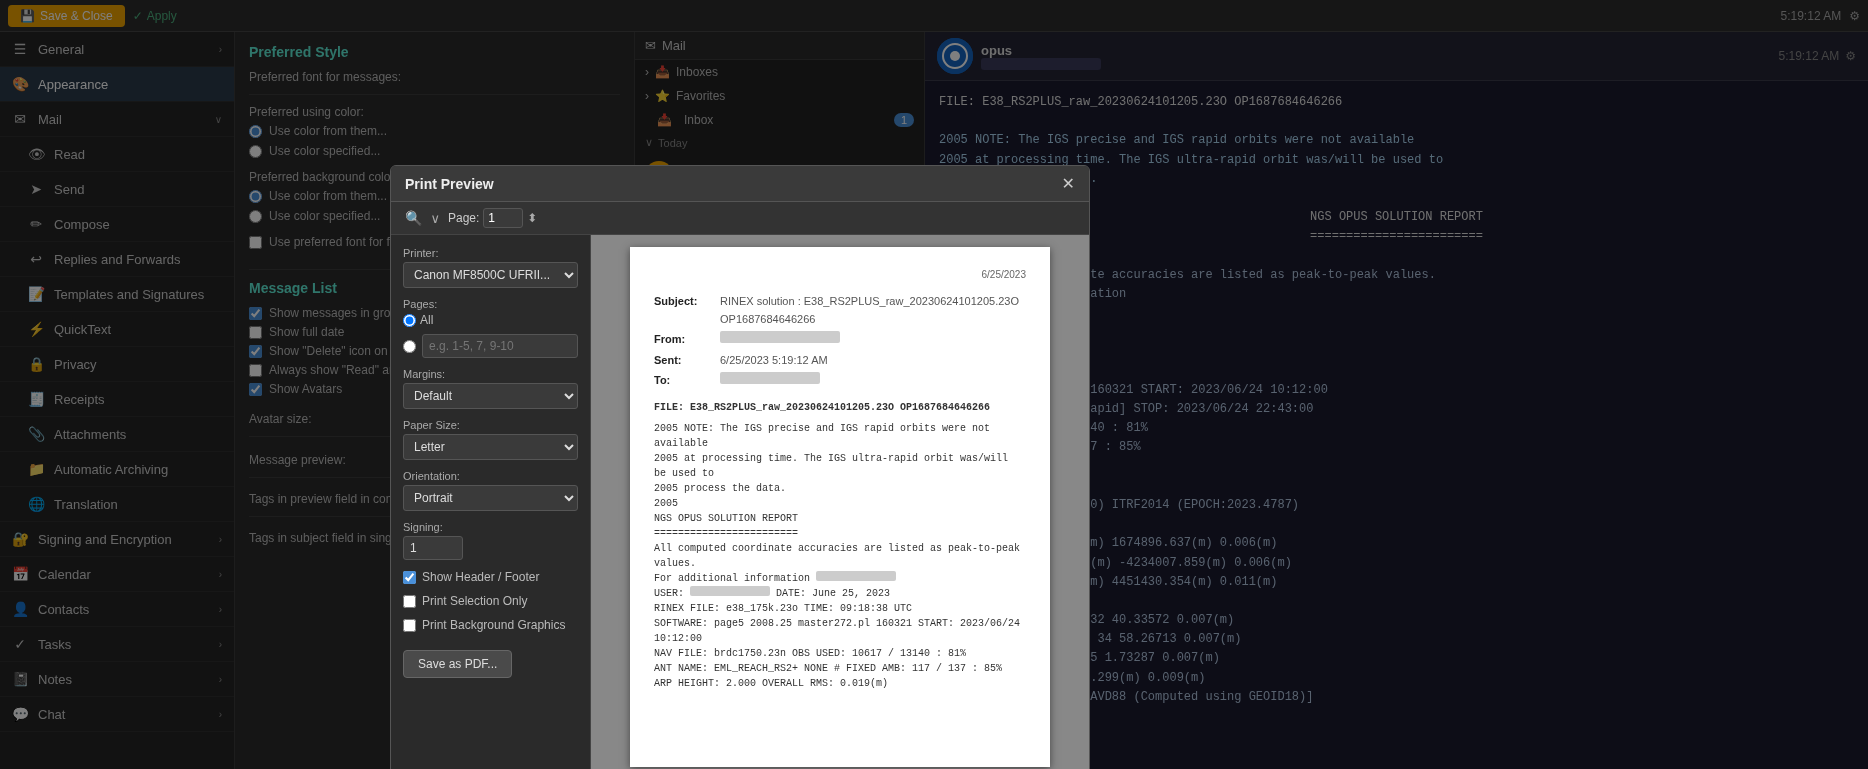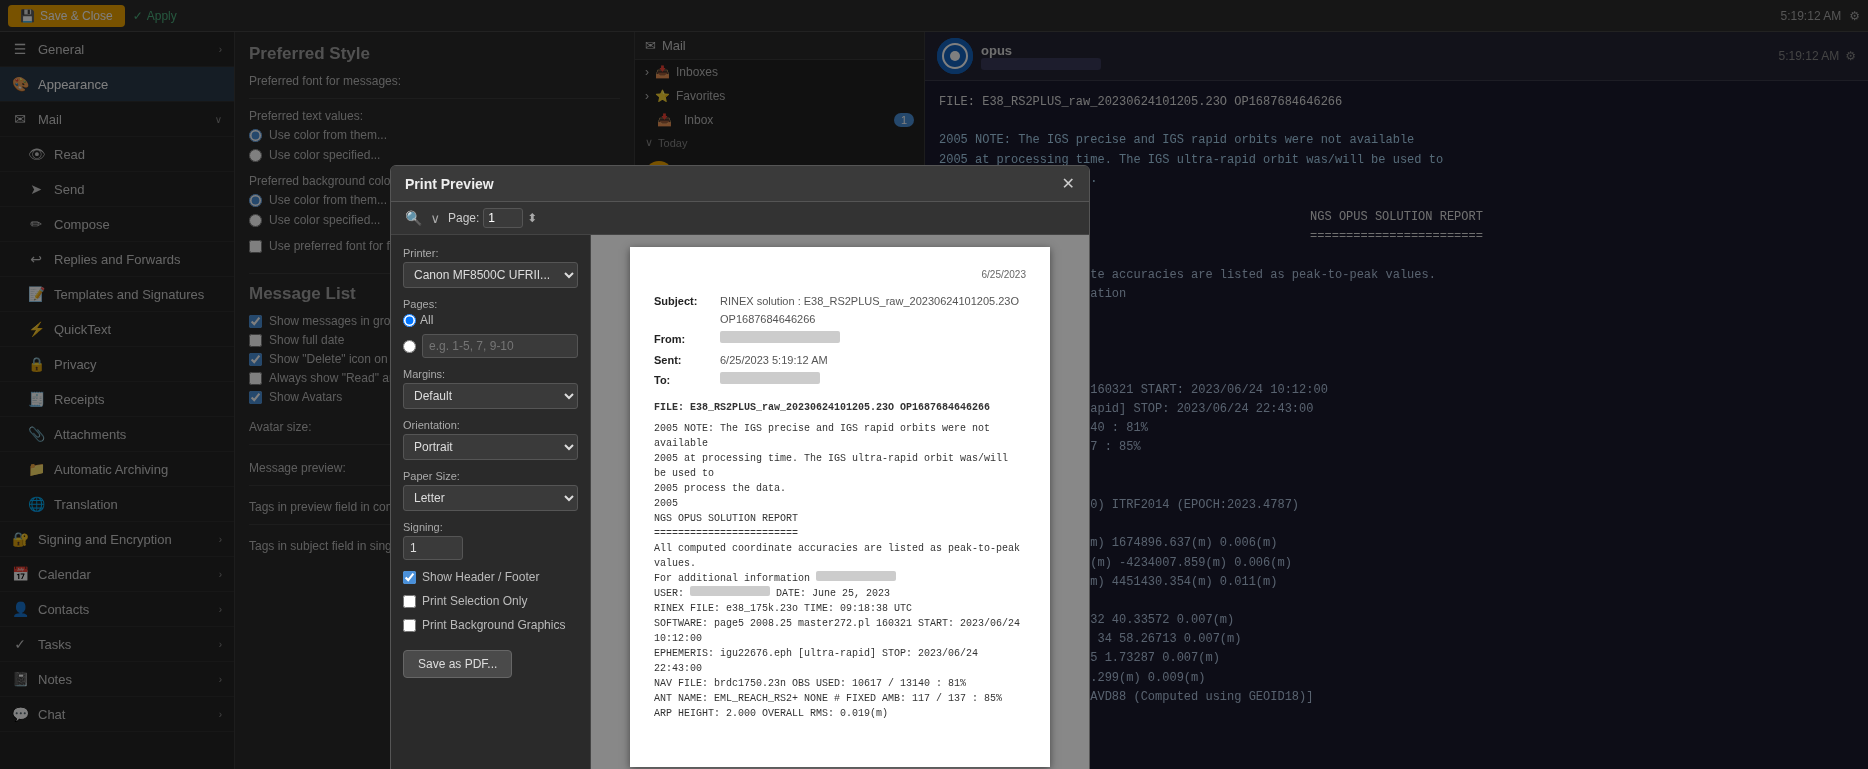--- a/index.html
+++ b/index.html
@@ -89,22 +89,22 @@
       background: #2a2a2a;
       border-right: 1px solid #3a3a3a;
       display: flex;
       flex-direction: column;
       overflow-y: auto;
       flex-shrink: 0;
       padding: 12px 14px;
     }
 
     .section-title {
-      color: #a3a3a3;
-      font-size: 17px;
+      color: #5eead4;
+      font-size: 14px;
       font-weight: 600;
       margin-bottom: 10px;
     }
 
     .radio-group { display: flex; flex-direction: column; gap: 6px; margin-bottom: 12px; }
     .radio-row { display: flex; align-items: center; gap: 7px; font-size: 12px; color: #bbb; }
     .radio-row input[type=radio] { accent-color: #4a90d9; cursor: pointer; }
 
     .color-label { font-size: 12px; color: #bbb; margin-bottom: 5px; }
 
@@ -489,21 +489,21 @@
       <span class="icon">💬</span>
       <span>Chat</span>
       <span class="chevron">›</span>
     </div>
   </div>
 
   <div class="center-panel">
     <div class="section-title">Preferred Style</div>
     <div class="label-text">Preferred font for messages:</div>
     <hr class="section-divider">
-    <div class="color-label">Preferred text values:</div>
+    <div class="color-label">Preferred using color:</div>
     <div class="radio-group">
       <label class="radio-row">
         <input type="radio" name="textcolor" checked="" style="">
         <span>Use color from them...</span>
       </label>
       <label class="radio-row">
         <input type="radio" name="textcolor" style="">
         <span>Use color specified...</span>
       </label>
     </div>
@@ -698,29 +698,29 @@
             <input type="text" class="form-input" placeholder="e.g. 1-5, 7, 9-10" style="">
           </div>
         </div>
         <div class="form-row">
           <span class="form-label">Margins:</span>
           <select class="form-select">
             <option>Default</option>
           </select>
         </div>
         <div class="form-row">
+          <span class="form-label">Paper Size:</span>
+          <select class="form-select">
+            <option>Letter</option>
+          </select>
+        </div>
+        <div class="form-row">
           <span class="form-label">Orientation:</span>
           <select class="form-select">
             <option>Portrait</option>
-          </select>
-        </div>
-        <div class="form-row">
-          <span class="form-label">Paper Size:</span>
-          <select class="form-select">
-            <option>Letter</option>
           </select>
         </div>
         <div class="form-row">
           <span class="form-label">Signing:</span>
           <input type="number" class="form-stepper" value="1" style="">
         </div>
         <div class="modal-check-row">
           <input type="checkbox" checked="" style="">
           <span>Show Header / Footer</span>
         </div>
@@ -767,21 +767,20 @@
                 <div class="mono">              NGS OPUS SOLUTION REPORT</div>
                 <div class="mono">              ========================</div>
                 <div class="mono"></div>
                 <div class="mono">All computed coordinate accuracies are listed as peak-to-peak values.</div>
                 <div class="mono"><span>For additional information  </span><span class="preview-blurred" style="width: 80px; height: 10px; display: inline-block;"></span><span></span></div>
                 <div class="mono"></div>
                 <div class="mono"><span>USER: </span><span class="preview-blurred" style="width: 80px; height: 10px; display: inline-block;"></span><span>          DATE: June 25, 2023</span></div>
                 <div class="mono">RINEX FILE: e38_175k.23o     TIME: 09:18:38 UTC</div>
                 <div class="mono"></div>
                 <div class="mono">SOFTWARE: page5 2008.25 master272.pl 160321    START: 2023/06/24 10:12:00</div>
-                <div class="mono">EPHEMERIS: igu22676.eph [ultra-rapid]           STOP: 2023/06/24 22:43:00</div>
                 <div class="mono">NAV FILE: brdc1750.23n                      OBS USED: 10617 / 13140 : 81%</div>
                 <div class="mono">ANT NAME: EML_REACH_RS2+ NONE             # FIXED AMB: 117 / 137 : 85%</div>
                 <div class="mono">ARP HEIGHT: 2.000                          OVERALL RMS: 0.019(m)</div>
               </div>
           </div>
         </div>
       </div>
     </div>
 
   </div>

